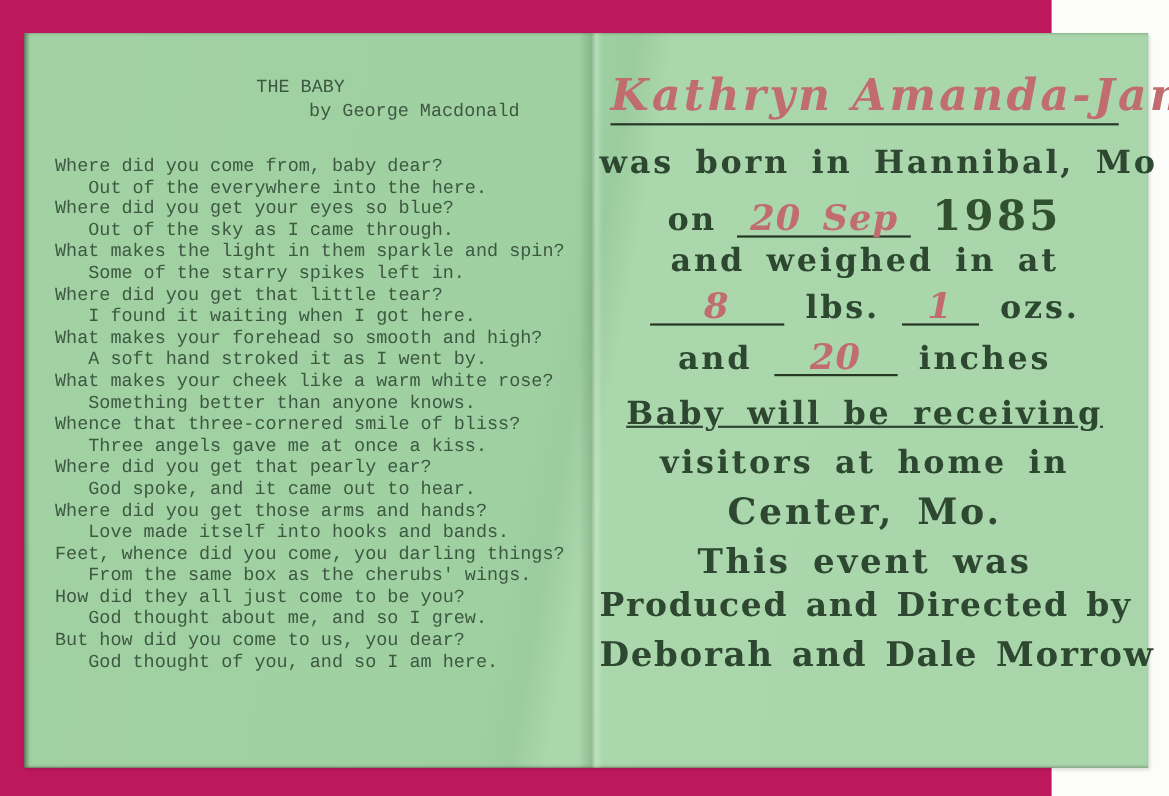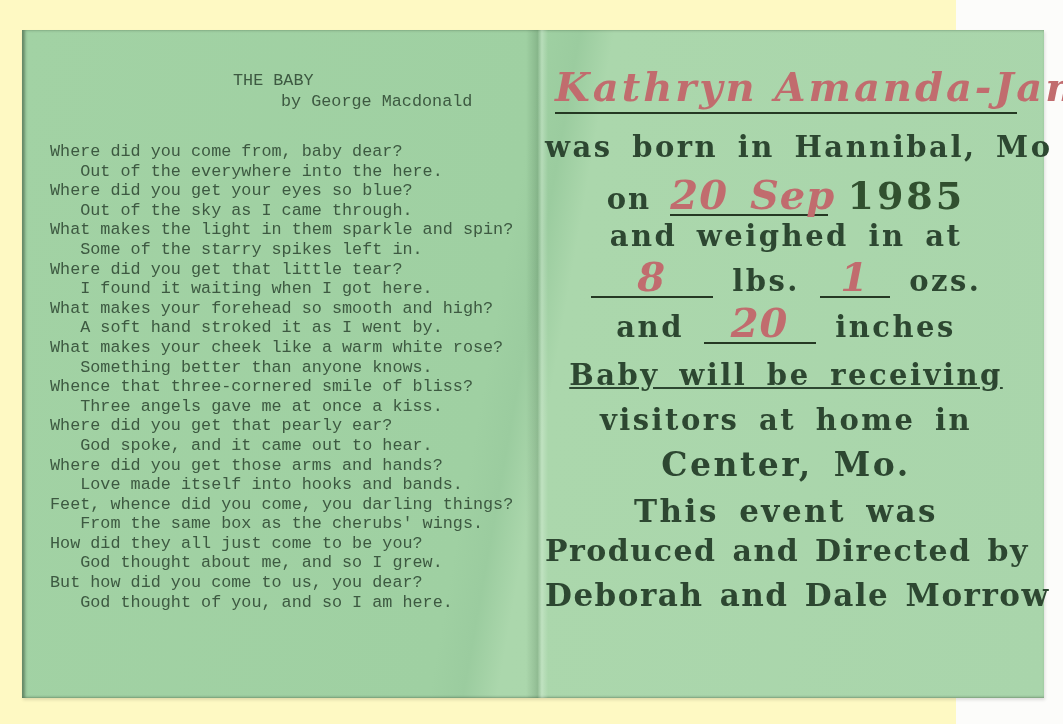--- a/index.html
+++ b/index.html
@@ -8,21 +8,21 @@
     width: 1063px;
     height: 724px;
     background: #fcfcfa;
     overflow: hidden;
     font-family: "Liberation Sans", sans-serif;
   }
   .scan-bg {
     position: relative;
     width: 956px;
     height: 724px;
-    background: #fef9c3;
+    background: #be185d;
   }
   .card {
     position: absolute;
     left: 22px;
     top: 30px;
     width: 1022px;
     height: 668px;
     background: linear-gradient(100deg, #a2d2a4 0%, #9fd0a2 46%, #9bcc9f 49%, #abd7ac 52%, #a9d5ab 100%);
     box-shadow: inset 3px 0 3px rgba(35,55,35,0.45), inset 0 -1px 2px rgba(35,55,35,0.15), 1px 2px 3px rgba(0,0,0,0.12);
   }
@@ -112,21 +112,21 @@
     letter-spacing: 3px;
     line-height: 46px;
   }
   .blank {
     display: inline-block;
     border-bottom: 2.5px solid #253823;
     text-align: center;
     line-height: 30px;
     vertical-align: baseline;
   }
-  .blank .script-red { font-size: 40px; letter-spacing: 1px; }
+  .blank .script-red { font-size: 32px; letter-spacing: 1px; }
   .year-hand {
     font-family: "DejaVu Serif", "Liberation Serif", serif;
     font-weight: 600;
     font-size: 38px;
     letter-spacing: 3px;
     color: #31502f;
   }
   .t-born      { top: 100px; }
   .t-ondate    { top: 143px; letter-spacing: 2px; }
   .t-weighed   { top: 189px; }

